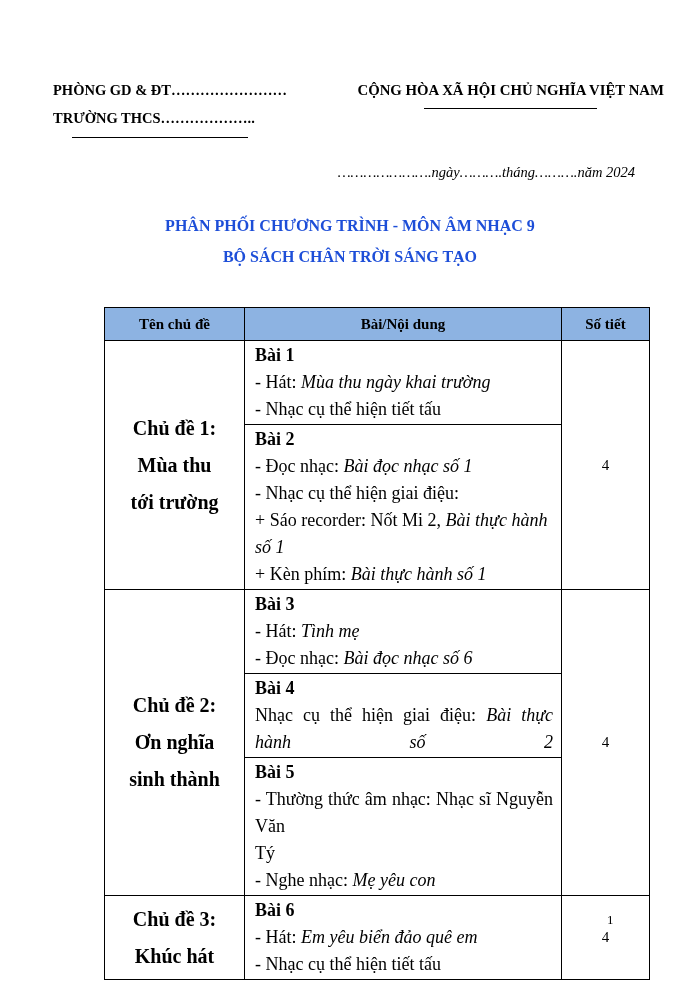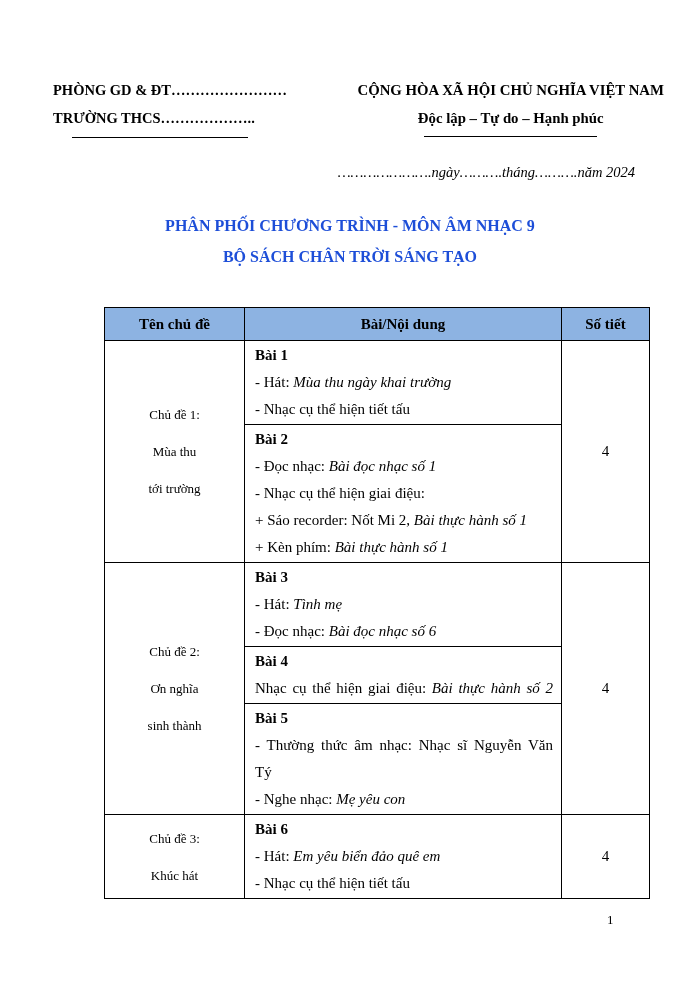--- a/index.html
+++ b/index.html
@@ -22,45 +22,44 @@
     margin:35px 0 0 104px; width:545px;
     border:1.5px solid #000;
   }
   .ppct th {
     border:1px solid #000; height:32px; padding:0;
     font-size:15px; font-weight:bold; text-align:center; vertical-align:middle;
   }
   .ppct td { border:1px solid #000; }
   .theme-cell {
     text-align:center; vertical-align:middle;
-    font-weight:normal; font-size:13px; line-height:37px; padding:2px;
+    font-weight:bold; font-size:20px; line-height:37px; padding:2px;
   }
   .lesson-cell {
-    vertical-align:top; font-size:15px; line-height:27px; padding:1px 8px 1px 10px;
+    vertical-align:top; font-size:18px; line-height:27px; padding:1px 8px 1px 10px;
   }
   .lesson-title { font-weight:bold; }
   .lesson-item .it { font-style:italic; }
   .lesson-item.stretch { text-align:justify; text-align-last:justify; }
   .periods-cell { text-align:center; vertical-align:middle; font-size:15px; padding:0; }
   .page-number { position:absolute; left:607px; top:912px; font-size:13px; }
 </style>
 </head>
 <body>
 
 <div class="page">
 
   <div class="letterhead">
     <div class="lh-left">
       <div>PHÒNG GD &amp; ĐT……………………</div>
       <div>TRƯỜNG THCS………………..</div>
       <hr class="rule-left">
     </div>
     <div class="lh-right">
       <div>CỘNG HÒA XÃ HỘI CHỦ NGHĨA VIỆT NAM</div>
-      <div>Độc lập – Tự do – Hạnh phúc</div>
       <hr class="rule-right">
     </div>
   </div>
 
   <div class="date-line">………………….ngày……….tháng……….năm 2024</div>
 
   <div class="doc-title" style="color: #1d4ed8;">
     <div>PHÂN PHỐI CHƯƠNG TRÌNH - MÔN ÂM NHẠC 9</div>
     <div>BỘ SÁCH CHÂN TRỜI SÁNG TẠO</div>
   </div>

